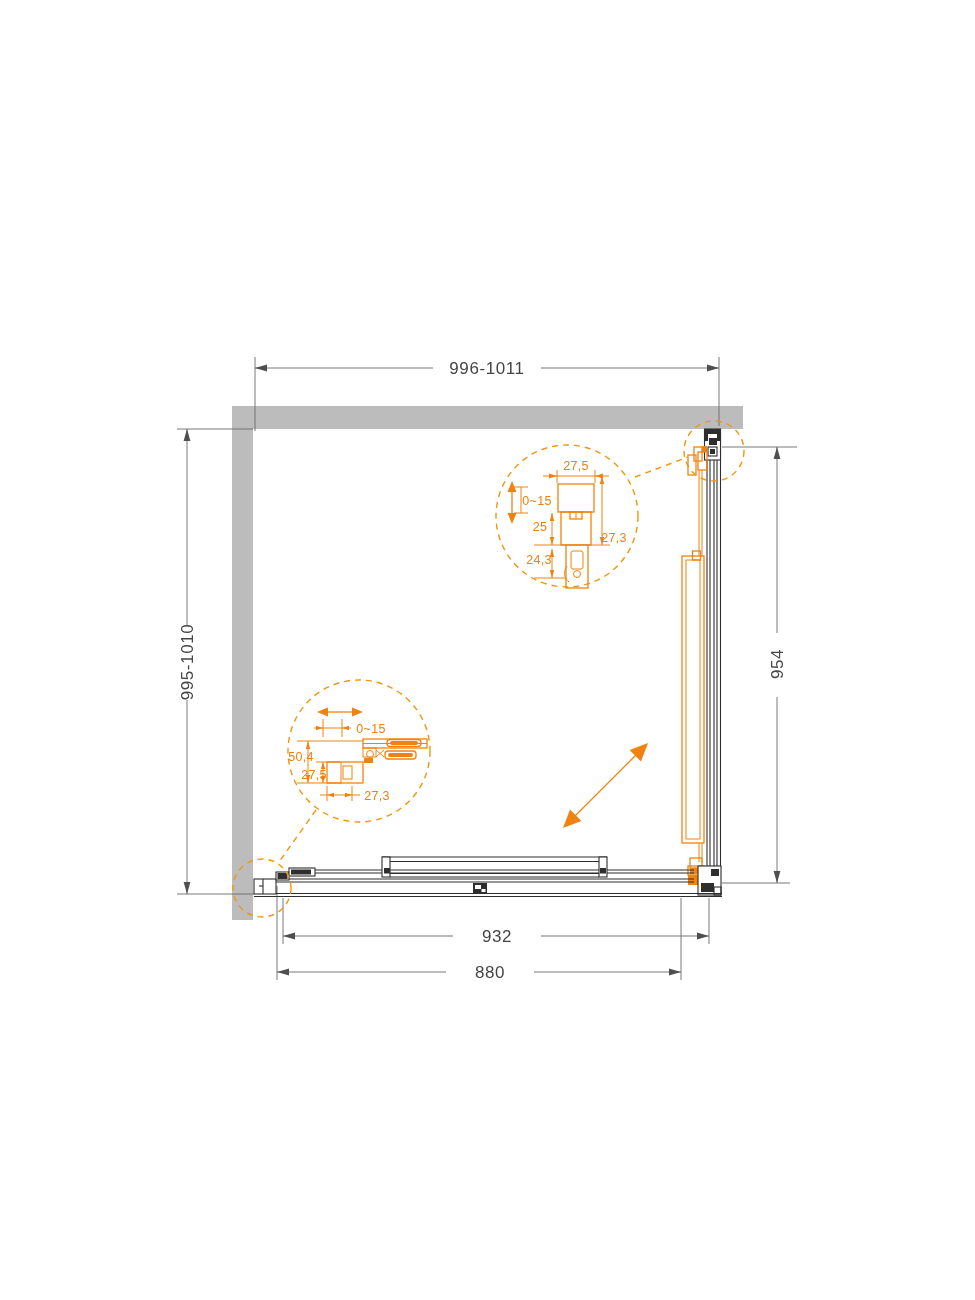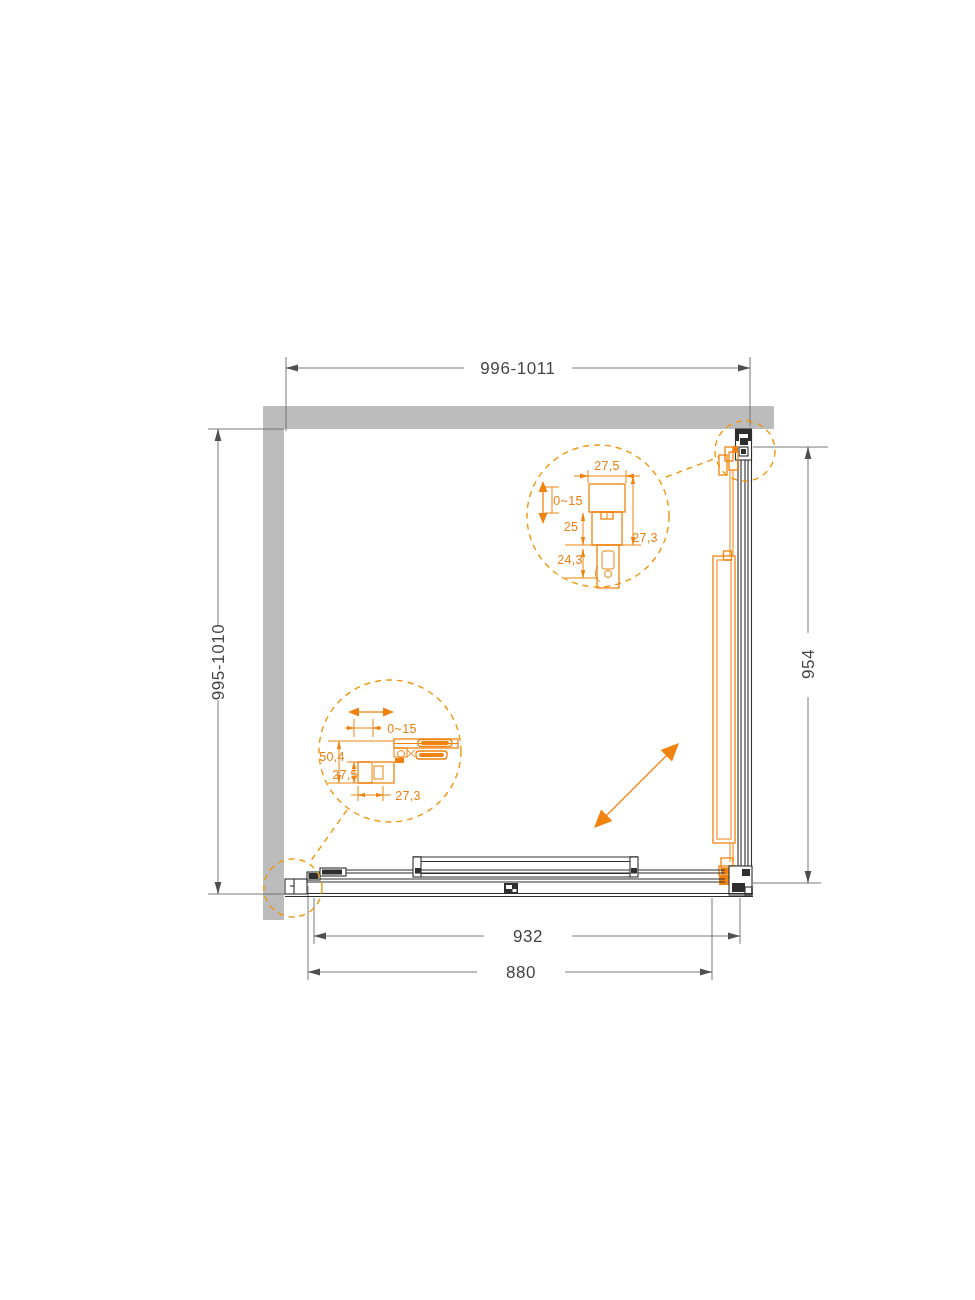--- a/index.html
+++ b/index.html
@@ -1,16 +1,16 @@
 <!DOCTYPE html>
 <html><head>
 <meta charset="utf-8">
 <style>
   html,body{margin:0;padding:0;background:#ffffff;}
-  .stage{width:824px;height:1300px;background:#fff;position:relative;overflow:hidden;margin-left:31px;}
+  .stage{width:824px;height:1300px;background:#fff;position:relative;overflow:hidden;}
   svg{display:block;}
   
   .st{stroke:#2e2e2e;stroke-width:1.1;fill:none;}
   .stw{stroke:#2e2e2e;stroke-width:1.1;fill:#ffffff;}
   .stf{fill:#2e2e2e;stroke:none;}
   
   .wall{fill:#bcbcbc;stroke:none;}
   
   .dim{stroke:#6a6a6a;stroke-width:0.9;fill:none;}
   .dimf{fill:#4f4f4f;stroke:none;}

